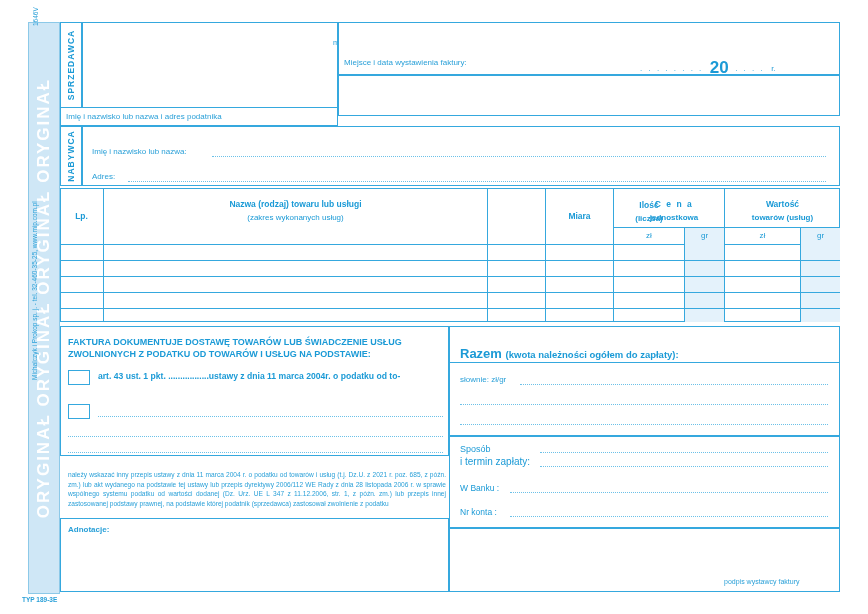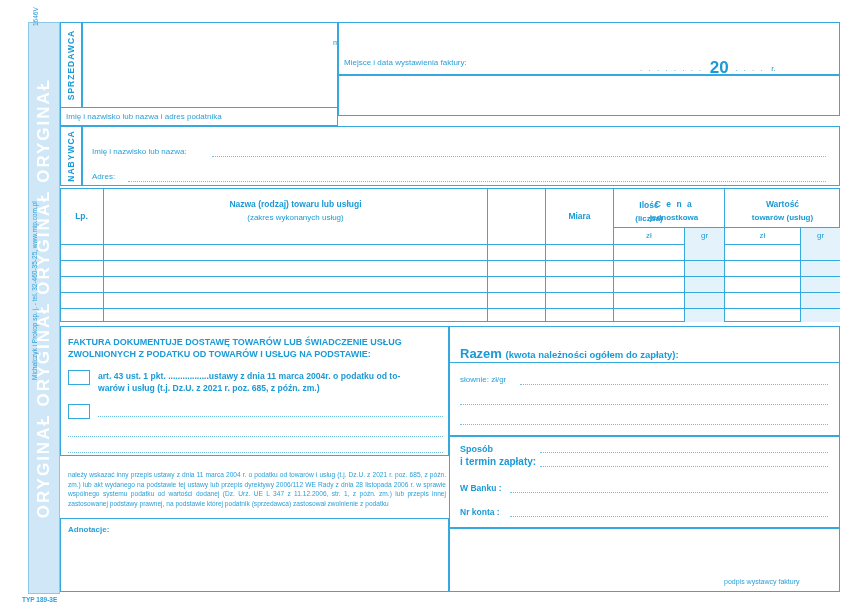--- a/index.html
+++ b/index.html
@@ -35,21 +35,21 @@
   }
   .publisher{
     position:absolute;left:31px;top:380px;
     transform:rotate(-90deg);transform-origin:left top;
     font-size:6.5px;color:#2aa0d8;white-space:nowrap;
   }
 
   
   .bx{position:absolute;border:1px solid #35a8de;box-sizing:border-box;background:#fff;}
   .lbl{position:absolute;font-size:8px;color:#2aa0d8;white-space:nowrap;}
-  .lblb{position:absolute;font-size:8px;font-weight:bold;color:#1b9ad6;white-space:nowrap;}
+  .lblb{position:absolute;font-size:8px;font-weight:normal;color:#1b9ad6;white-space:nowrap;}
   .dots{border-bottom:1px dotted #6cc1e8;}
 
   
   .vcap{
     position:absolute;border:1px solid #35a8de;box-sizing:border-box;
     background:#fff;
   }
   .vcap span{
     display:block;position:absolute;left:50%;top:50%;
     transform:translate(-50%,-50%) rotate(-90deg);
@@ -170,21 +170,20 @@
   <div class="th sub" style="left:801px;top:229px;width:39px;height:14px;font-weight:normal;">gr</div>
 
   <div class="bx" style="left:60px;top:326px;width:389px;height:130px;"></div>
   <div class="blocktext" style="left:68px;top:336px;width:375px;">
     <span>FAKTURA DOKUMENTUJE DOSTAWĘ TOWARÓW LUB ŚWIADCZENIE USŁUG</span><br>
     <span>ZWOLNIONYCH Z PODATKU OD TOWARÓW I USŁUG NA PODSTAWIE:</span>
   </div>
   <div class="chk" style="left:68px;top:370px;width:22px;height:15px;"></div>
   <div class="blocktext" style="left:98px;top:371px;width:345px;font-size:8.6px;">
     <span>art. 43 ust. 1 pkt. .................ustawy z dnia 11 marca 2004r. o podatku od to-</span><br>
-    <span>warów i usług (t.j. Dz.U. z 2021 r. poz. 685, z późn. zm.)</span>
   </div>
   <div class="chk" style="left:68px;top:404px;width:22px;height:15px;"></div>
   <div class="dots" style="position:absolute;left:98px;top:416px;width:345px;"></div>
   <div class="dots" style="position:absolute;left:68px;top:436px;width:375px;"></div>
   <div class="dots" style="position:absolute;left:68px;top:452px;width:375px;"></div>
 
   <div class="smalltext" style="left:68px;top:470px;width:378px;text-align:justify;">należy wskazać inny przepis ustawy z dnia 11 marca 2004 r. o podatku od towarów i usług (t.j. Dz.U. z 2021 r. poz. 685, z późn. zm.) lub akt wydanego na podstawie tej ustawy lub przepis dyrektywy 2006/112 WE Rady z dnia 28 listopada 2006 r. w sprawie wspólnego systemu podatku od wartości dodanej (Dz. Urz. UE L 347 z 11.12.2006, str. 1, z późn. zm.) lub przepis innej zastosowanej podstawy prawnej, na podstawie której podatnik (sprzedawca) zastosował zwolnienie z podatku</div>
 
   <div class="bx" style="left:449px;top:326px;width:391px;height:110px;"></div>
   <div class="cellline" style="left:449px;top:362px;width:391px;height:1px;"></div>

